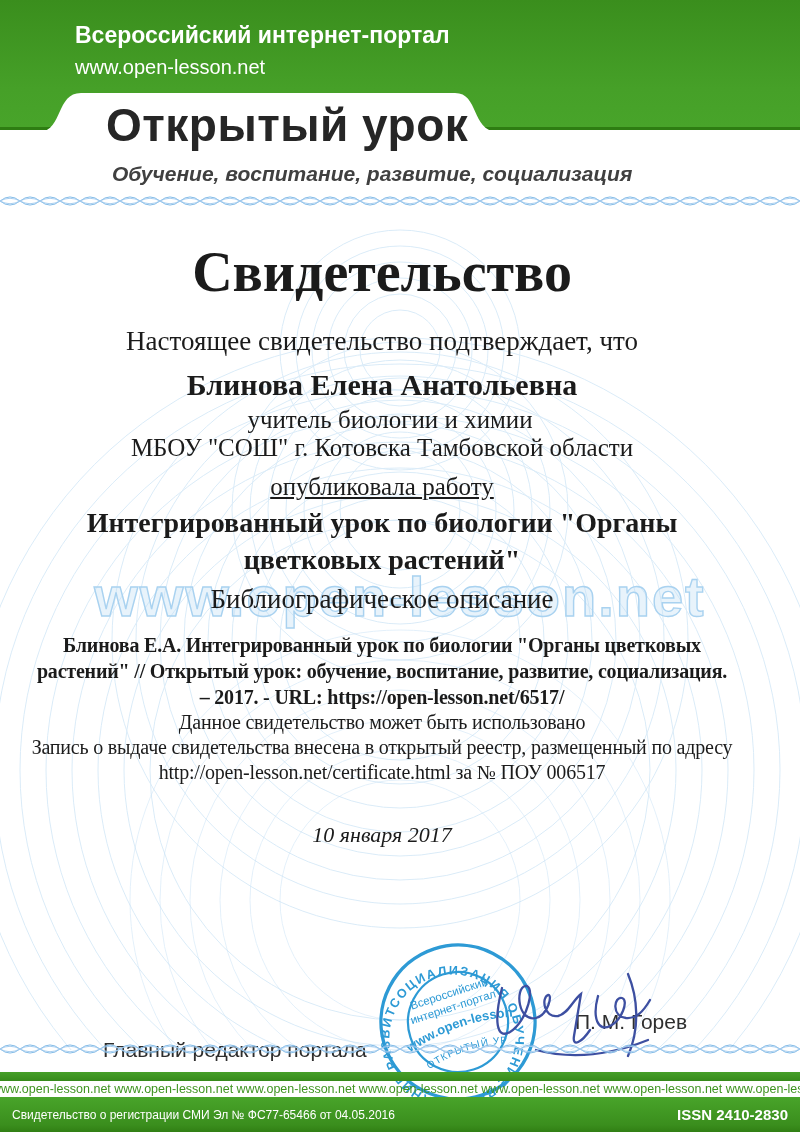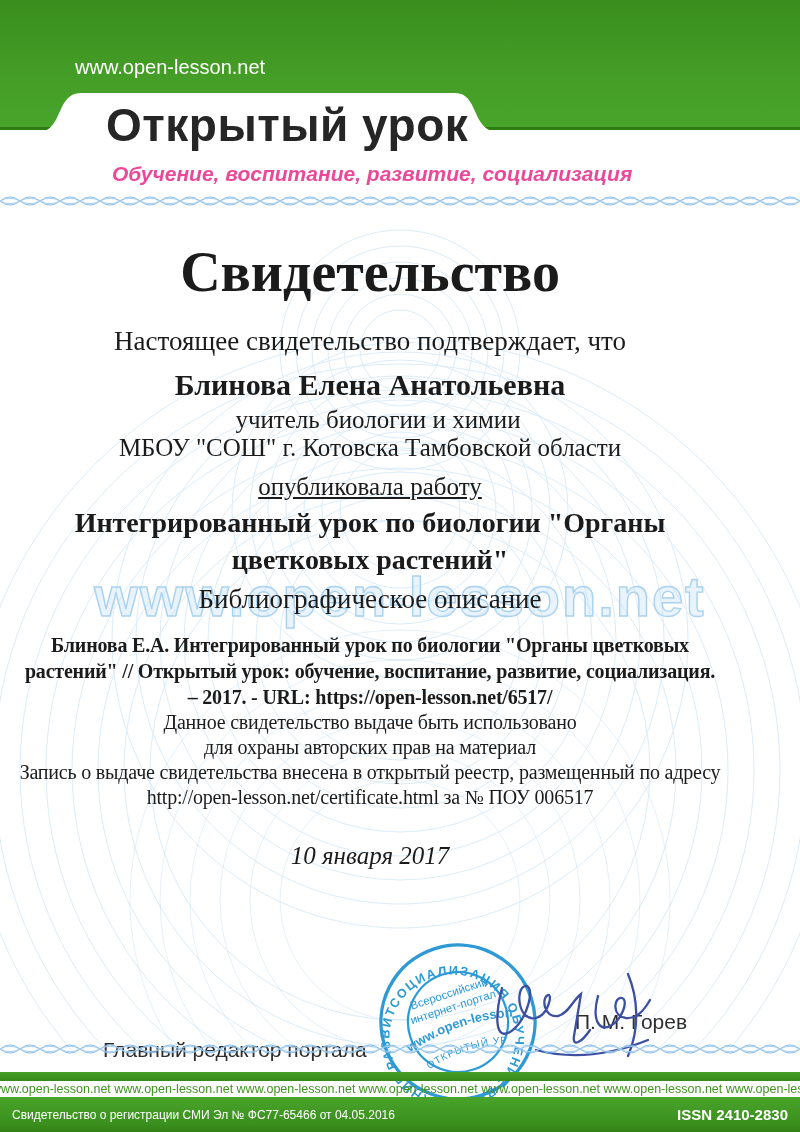--- a/index.html
+++ b/index.html
@@ -7,44 +7,44 @@
         font-family:"Liberation Sans",sans-serif;}
 
   
   .green-band{position:absolute;left:0;top:0;width:800px;height:127px;
       background:linear-gradient(180deg,#3a8e1d 0%,#46a028 70%,#48a42a 100%);
       border-bottom:3px solid #2e7d12;}
   .portal-title{position:absolute;left:75px;top:22px;font-size:23px;font-weight:bold;color:#ffffff;}
   .portal-url{position:absolute;left:75px;top:56px;font-size:20px;color:#ffffff;}
   .tab-svg{position:absolute;left:0;top:0;}
   .brand-title{position:absolute;left:106px;top:98px;font-size:46px;font-weight:bold;color:#262626;letter-spacing:0.5px;}
-  .brand-subtitle{position:absolute;left:112px;top:162px;font-size:21px;font-style:italic;font-weight:bold;color:#ec4899;}
+  .brand-subtitle{position:absolute;left:112px;top:162px;font-size:21px;font-style:italic;font-weight:bold;color:#404040;}
 
   
   .wave-top{position:absolute;left:0;top:192px;}
   .wave-bottom{position:absolute;left:0;top:1040px;}
   .rosette{position:absolute;left:0;top:210px;pointer-events:none;}
   .watermark{position:absolute;left:0;top:564px;width:800px;text-align:center;
       font-size:56px;font-weight:bold;letter-spacing:2px;
       color:rgba(190,220,243,0.35);-webkit-text-stroke:1.4px #a9d2f0;}
 
   
   .serif{font-family:"Liberation Serif","DejaVu Serif",serif;color:#1b1b1b;}
-  .center{position:absolute;left:0;width:740px;text-align:center;}
+  .center{position:absolute;left:12px;width:740px;text-align:center;}
   .cert-title{top:240px;font-size:56px;font-weight:bold;}
   .cert-intro{top:326px;font-size:27px;}
   .cert-name{top:368px;font-size:30px;font-weight:bold;}
   .cert-role{top:406px;font-size:25px;margin-left:8px;}
   .cert-school{top:434px;font-size:25px;}
   .cert-action{top:473px;font-size:25px;text-decoration:underline;}
   .cert-work{top:504px;font-size:28px;font-weight:bold;line-height:37px;}
   .cert-bib-label{top:584px;font-size:27px;}
   .cert-bib{top:620px;font-size:20px;font-weight:bold;line-height:26px;letter-spacing:-0.2px;margin-top:12px;}
   .cert-usage{top:710px;font-size:20px;line-height:25px;letter-spacing:-0.2px;}
-  .cert-date{top:822px;font-size:25px;font-style:italic;margin-top:20px;}
+  .cert-date{top:822px;font-size:22px;font-style:italic;}
 
   
   .sig-label{position:absolute;left:103px;top:1038px;font-size:21px;color:#2e2e2e;}
   .sig-name{position:absolute;left:575px;top:1010px;font-size:21px;color:#2e2e2e;}
   .stamp-svg{position:absolute;left:368px;top:932px;}
   .signature-svg{position:absolute;left:478px;top:938px;}
 
   
   .thin-green{position:absolute;left:0;top:1072px;width:800px;height:9px;
       background:linear-gradient(180deg,#46a028,#378a1b);}
@@ -57,20 +57,21 @@
       padding:0 12px;color:#ffffff;}
   .footer-reg{font-size:12px;}
   .footer-issn{font-size:15px;font-weight:bold;text-align:right;}
 </style>
 </head>
 <body>
 
 <div class="page">
 
   <div class="green-band"></div>
+  <div class="portal-title">Всероссийский интернет-портал</div>
   <div class="portal-url">www.open-lesson.net</div>
 
   <svg class="tab-svg" width="800" height="132" viewBox="0 0 800 132">
     <path d="M40,132 C63,130 56,93 81,93 L455,93 C479,93 471,130 497,132 Z" fill="#ffffff"></path>
   </svg>
   <div class="brand-title">Открытый урок</div>
   <div class="brand-subtitle">Обучение, воспитание, развитие, социализация</div>
 
   <svg class="wave-top" width="800" height="18" viewBox="0 0 800 20" preserveAspectRatio="none">
     <defs>
@@ -142,22 +143,21 @@
 
   <div class="center serif cert-bib-label">Библиографическое описание</div>
 
   <div class="center serif cert-bib">
     <div>Блинова Е.А. Интегрированный урок по биологии "Органы цветковых</div>
     <div>растений" // Открытый урок: обучение, воспитание, развитие, социализация.</div>
     <div>– 2017. - URL: https://open-lesson.net/6517/</div>
   </div>
 
   <div class="center serif cert-usage">
-    <div>Данное свидетельство выдаче быть использовано</div>
-    <div>для охраны авторских прав на материал</div>
+    <div>Данное свидетельство может быть использовано</div>
     <div>Запись о выдаче свидетельства внесена в открытый реестр, размещенный по адресу</div>
     <div>http://open-lesson.net/certificate.html за № ПОУ 006517</div>
   </div>
 
   <div class="center serif cert-date">10 января 2017</div>
 
   <div class="sig-label">Главный редактор портала</div>
   <div class="sig-name">П. М. Горев</div>
 
   <svg class="stamp-svg" width="180" height="178" viewBox="-90 -90 180 178">

